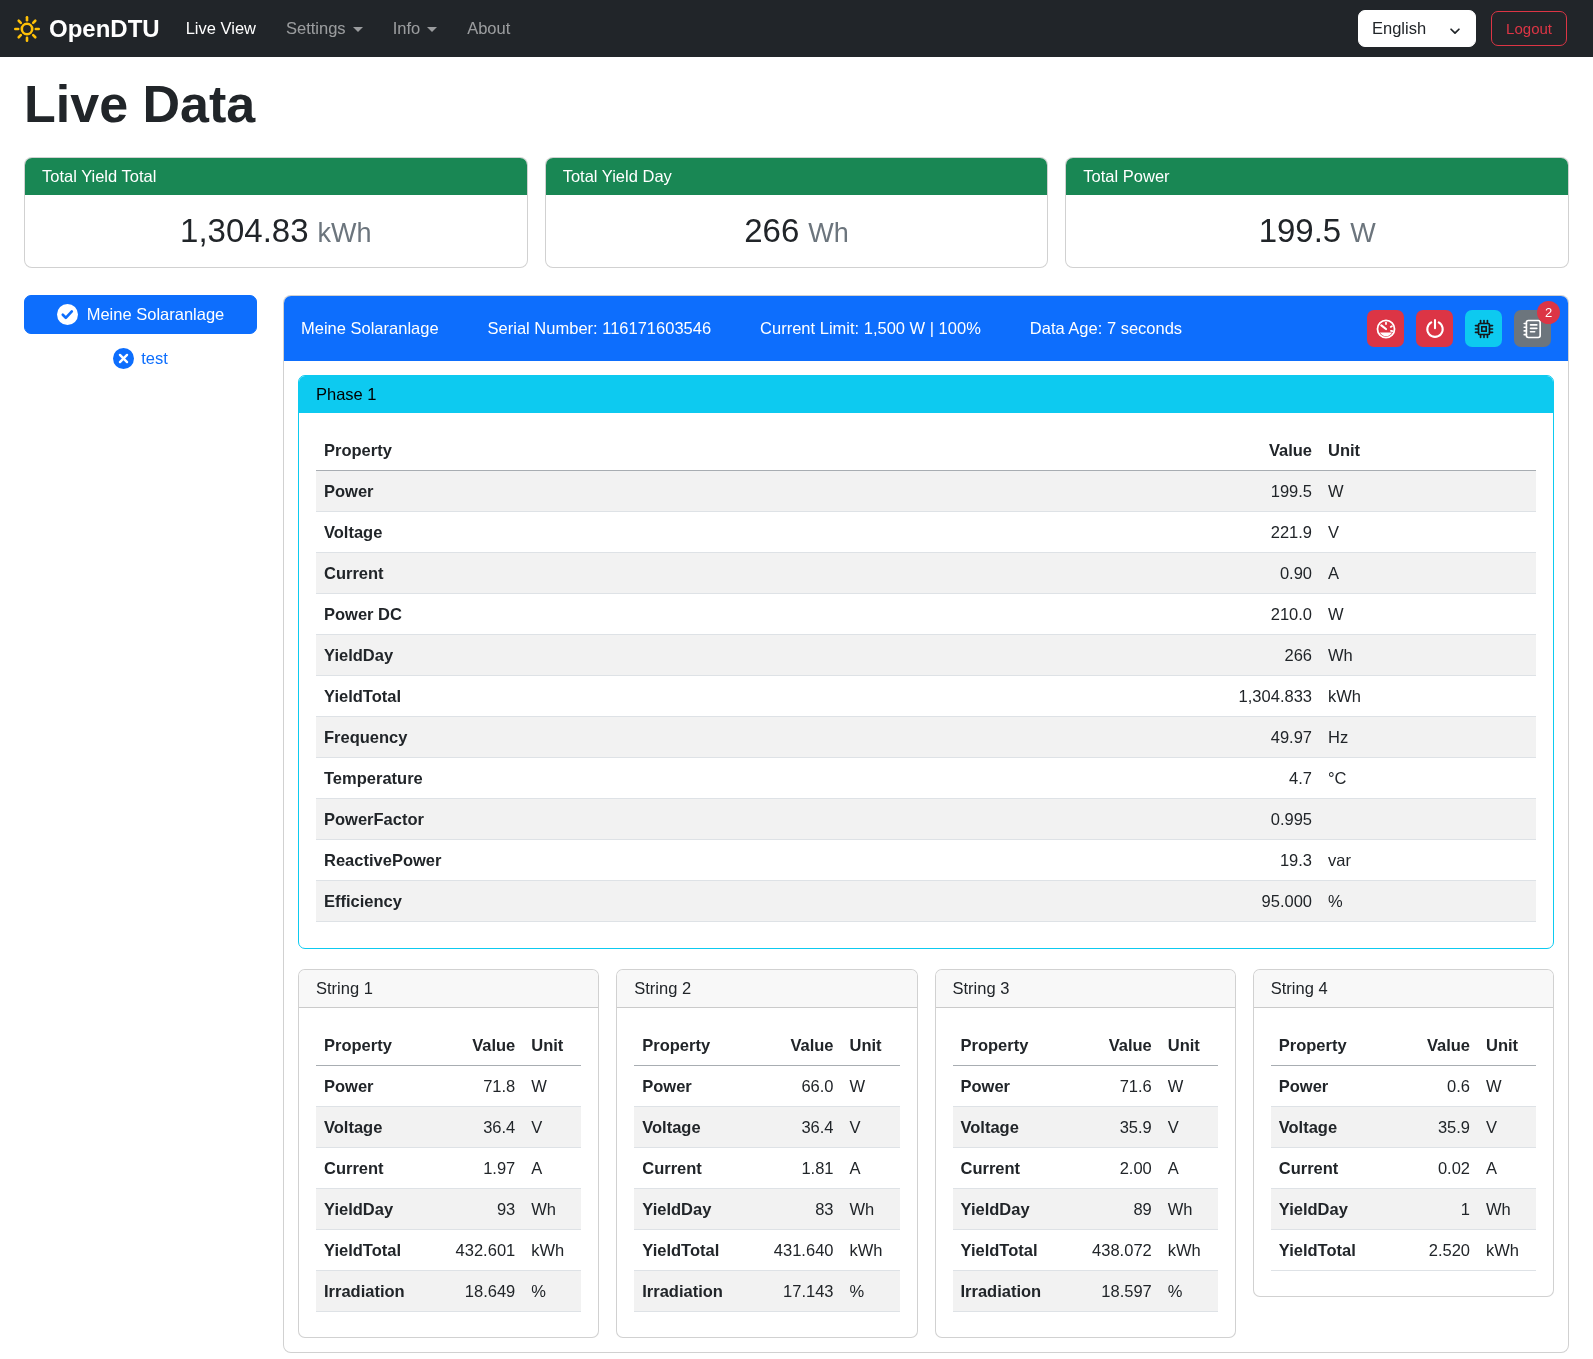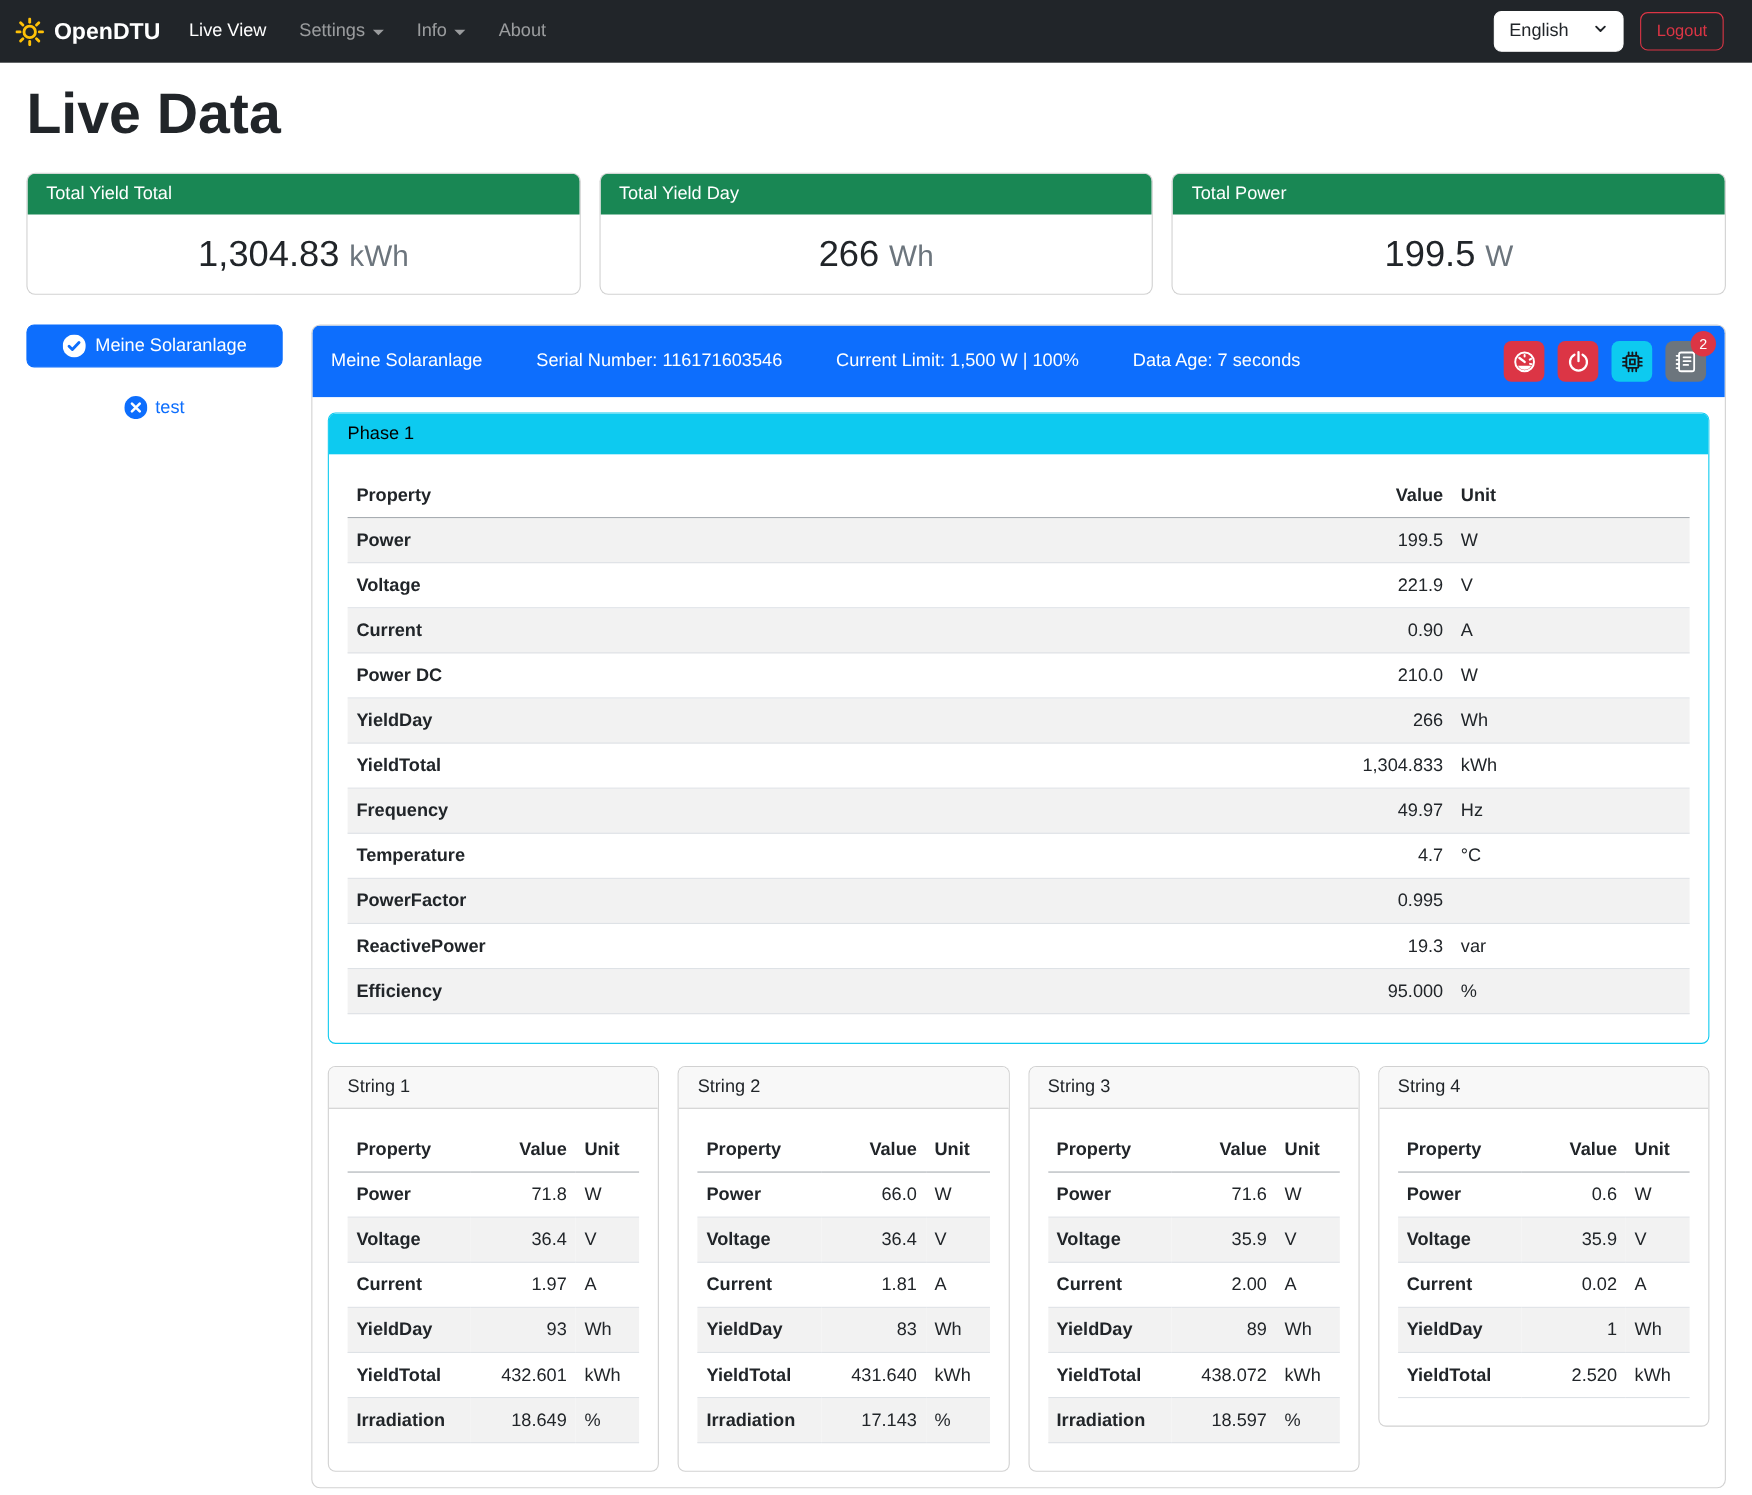--- a/index.html
+++ b/index.html
@@ -1,45 +1,45 @@
 <!DOCTYPE html>
 <html><head>
 <meta charset="utf-8">
 <style>
   * { box-sizing: border-box; }
   html,body { margin:0; padding:0; background:#fff; color:#212529;
     font-family:"Liberation Sans","DejaVu Sans",sans-serif; font-size:16.5px; }
 
   
   .navbar { background:#212529; height:57px; display:flex; align-items:center; padding:0 26px 0 14px; }
-  .brand { display:flex; align-items:center; gap:9px; color:#fff; font-size:21px; font-weight:700; margin-right:26px; cursor:pointer; }
+  .brand { display:flex; align-items:center; gap:9px; color:#fff; font-size:24px; font-weight:700; margin-right:26px; cursor:pointer; }
   .nav-links { display:flex; align-items:flex-end; gap:30px; flex:1; }
   .nav-link { color:rgba(255,255,255,.55); cursor:pointer; display:flex; align-items:center; gap:7px; }
   .nav-link.active { color:#fff; }
   .caret { width:0; height:0; border-left:5px solid transparent; border-right:5px solid transparent; border-top:5px solid rgba(255,255,255,.55); margin-top:2px; }
-  .lang-select { background:#fff; color:#212529; border:1px solid #fff; border-radius:7px; padding:8px 13px; display:flex; align-items:flex-start; gap:22px; cursor:pointer; margin-right:15px; }
+  .lang-select { background:#fff; color:#212529; border:1px solid #fff; border-radius:7px; padding:8px 13px; display:flex; align-items:flex-end; gap:22px; cursor:pointer; margin-right:15px; }
   .logout-btn { background:transparent; border:1px solid #dc3545; color:#dc3545; border-radius:7px; padding:8px 14px; font-size:15px; cursor:pointer; font-family:inherit; }
 
   
   .container { padding:0 24px 10px; }
   h1.page-title { font-size:52px; font-weight:700; margin:17px 0 23px; color:#212529; }
 
   
   .summary-row { display:flex; gap:17px; margin-bottom:27px; }
   .scard { flex:1; border:1px solid rgba(0,0,0,.18); border-radius:8px; overflow:hidden; background:#fff; }
   .scard-header { background:#198754; color:#fff; padding:9px 17px; }
   .scard-body { padding:17px; text-align:center; }
   .scard-value { font-size:33px; color:#212529; }
   .scard-unit { font-size:27px; color:#6c757d; margin-left:9px; }
 
   
   .main-row { display:flex; gap:26px; align-items:flex-start; }
   .sidebar { width:233px; flex:none; }
   .sel-btn { width:100%; background:#0d6efd; border:1px solid #0d6efd; color:#fff; border-radius:7px; padding:8px 12px; display:flex; align-items:center; justify-content:center; gap:9px; font-size:16.5px; cursor:pointer; font-family:inherit; }
-  .other-inv { display:flex; align-items:center; justify-content:center; gap:7px; margin-top:26px; color:#0d6efd; cursor:pointer; }
+  .other-inv { display:flex; align-items:center; justify-content:center; gap:7px; margin-top:14px; color:#0d6efd; cursor:pointer; }
 
   
   .inv-card { flex:1; border:1px solid rgba(0,0,0,.18); border-radius:8px; overflow:hidden; background:#fff; }
   .inv-header { background:#0d6efd; color:#fff; display:flex; align-items:center; gap:49px; padding:14px 17px; }
   .icon-btns { margin-left:auto; display:flex; gap:12px; }
   .icon-btn { width:37px; height:37px; border-radius:7px; border:none; display:flex; align-items:center; justify-content:center; cursor:pointer; position:relative; padding:0; }
   .icon-btn.red  { background:#dc3545; color:#fff; }
   .icon-btn.cyan { background:#0dcaf0; color:#16191d; }
   .icon-btn.gray { background:#6c757d; color:#fff; }
   .count-badge { position:absolute; top:-9px; right:-9px; background:#dc3545; color:#fff; width:23px; height:23px; border-radius:50%; font-size:13px; display:flex; align-items:center; justify-content:center; }

